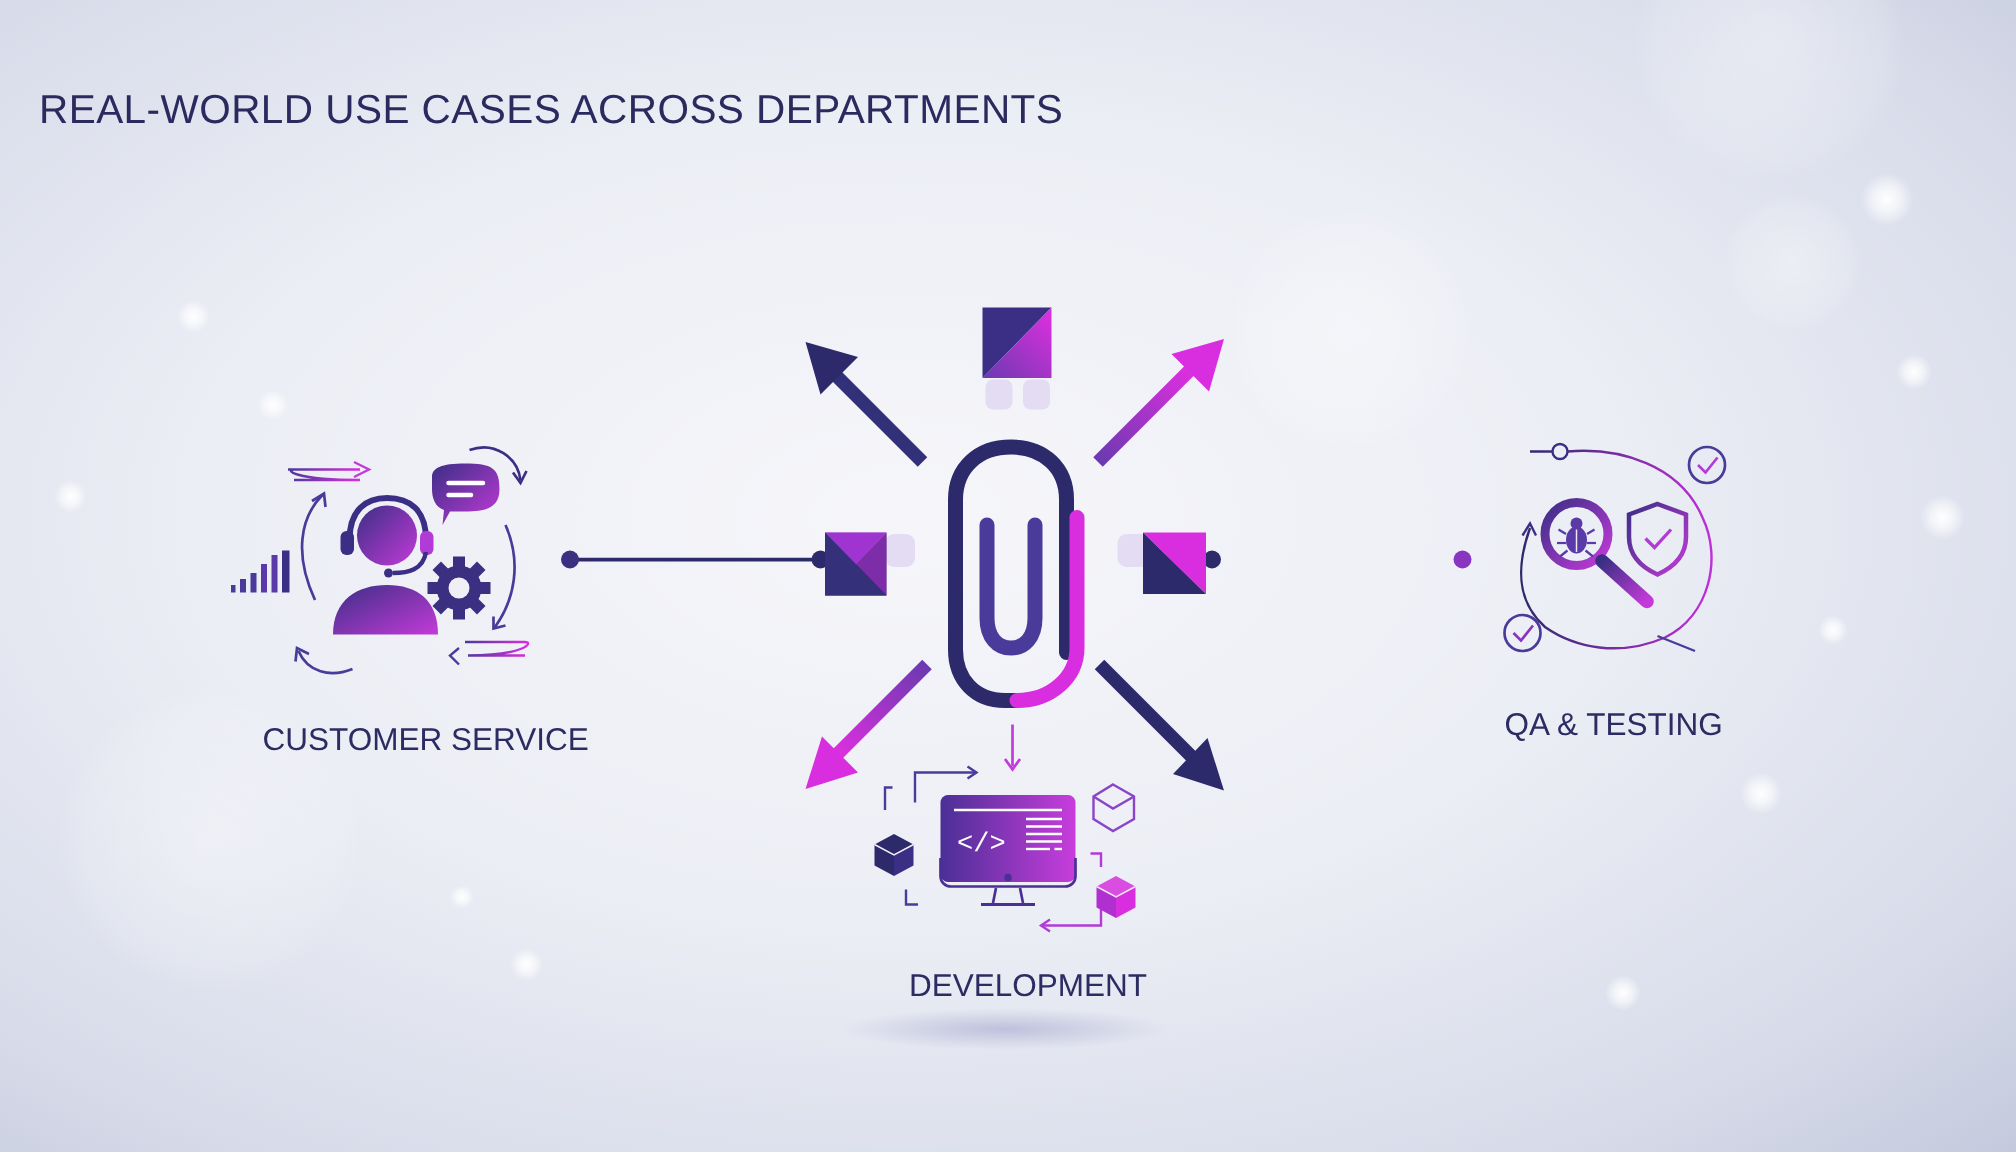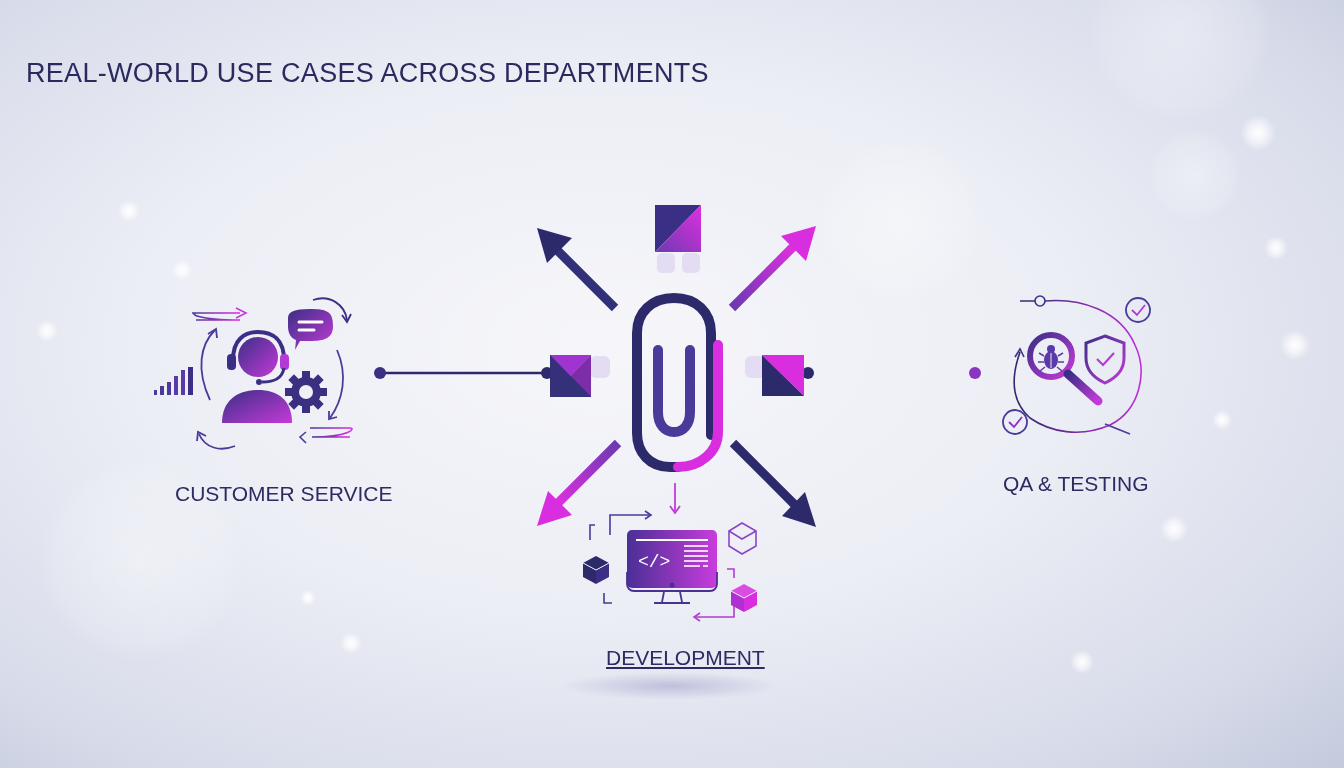--- a/index.html
+++ b/index.html
@@ -277,14 +277,14 @@
     </g>
 
     <g>
       <path d="M1105 336 L1124 343 L1124 358 C1124 370 1116 378 1105 383 C1094 378 1086 370 1086 358 L1086 343 Z" fill="none" stroke="url(#gIcon)" stroke-width="3"></path>
       <polyline points="1097,359 1103,365 1114,353" fill="none" stroke="#b23bd8" stroke-width="2.2"></polyline>
     </g>
   </g>
 </svg>
 
 <div class="label" style="left:175px;top:482px;">CUSTOMER SERVICE</div>
-<div class="label" style="left:606px;top:646px;text-decoration:underline;">DEVELOPMENT</div>
+<div class="label" style="left:606px;top:646px;">DEVELOPMENT</div>
 <div class="label" style="left:1003px;top:472px;">QA &amp; TESTING</div>
 
 </body></html>

